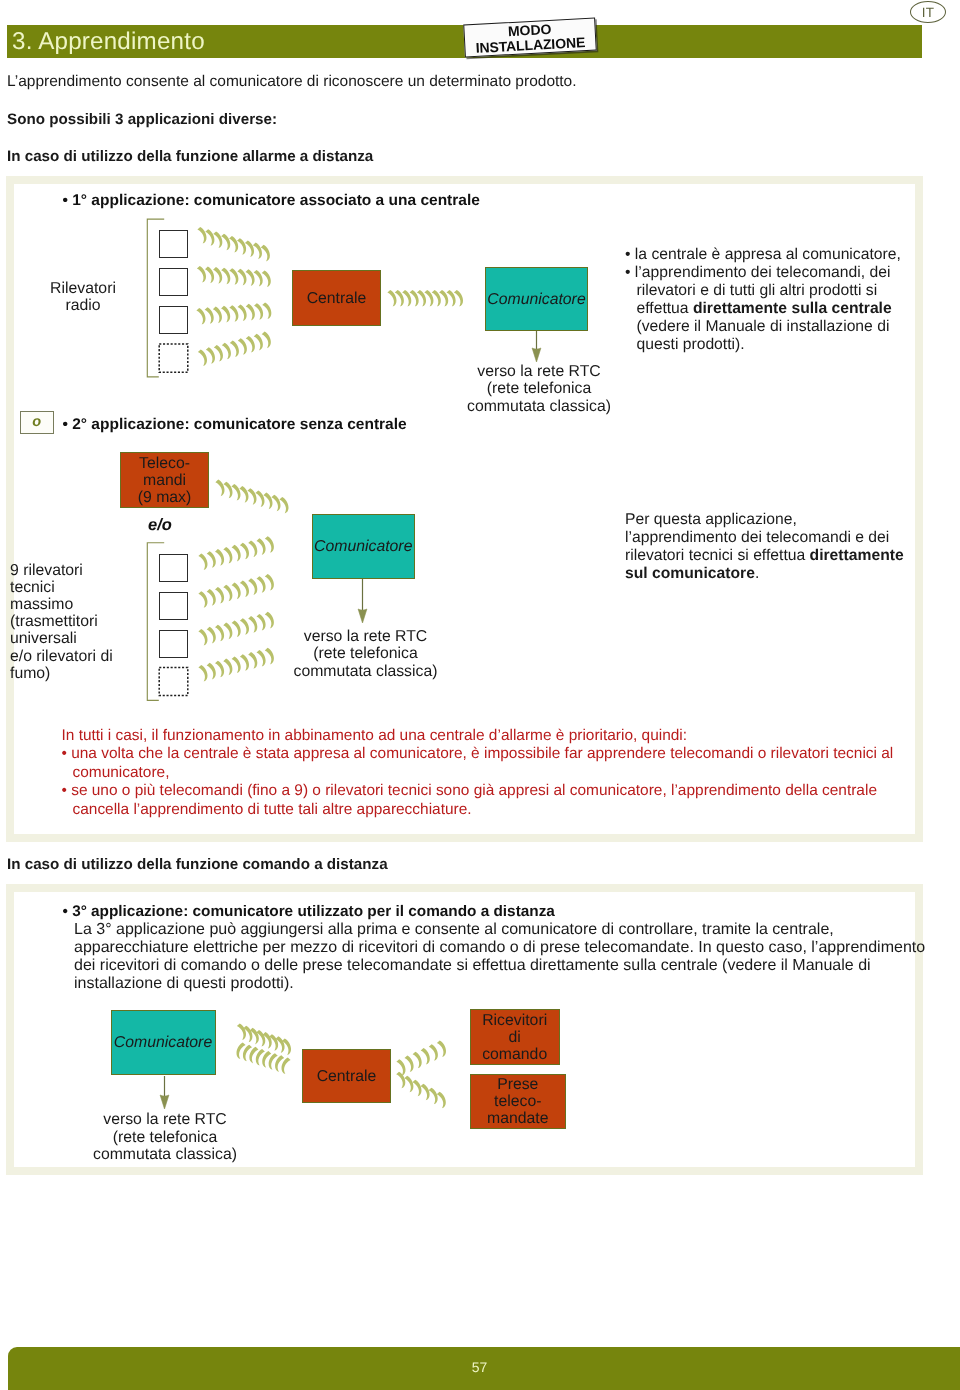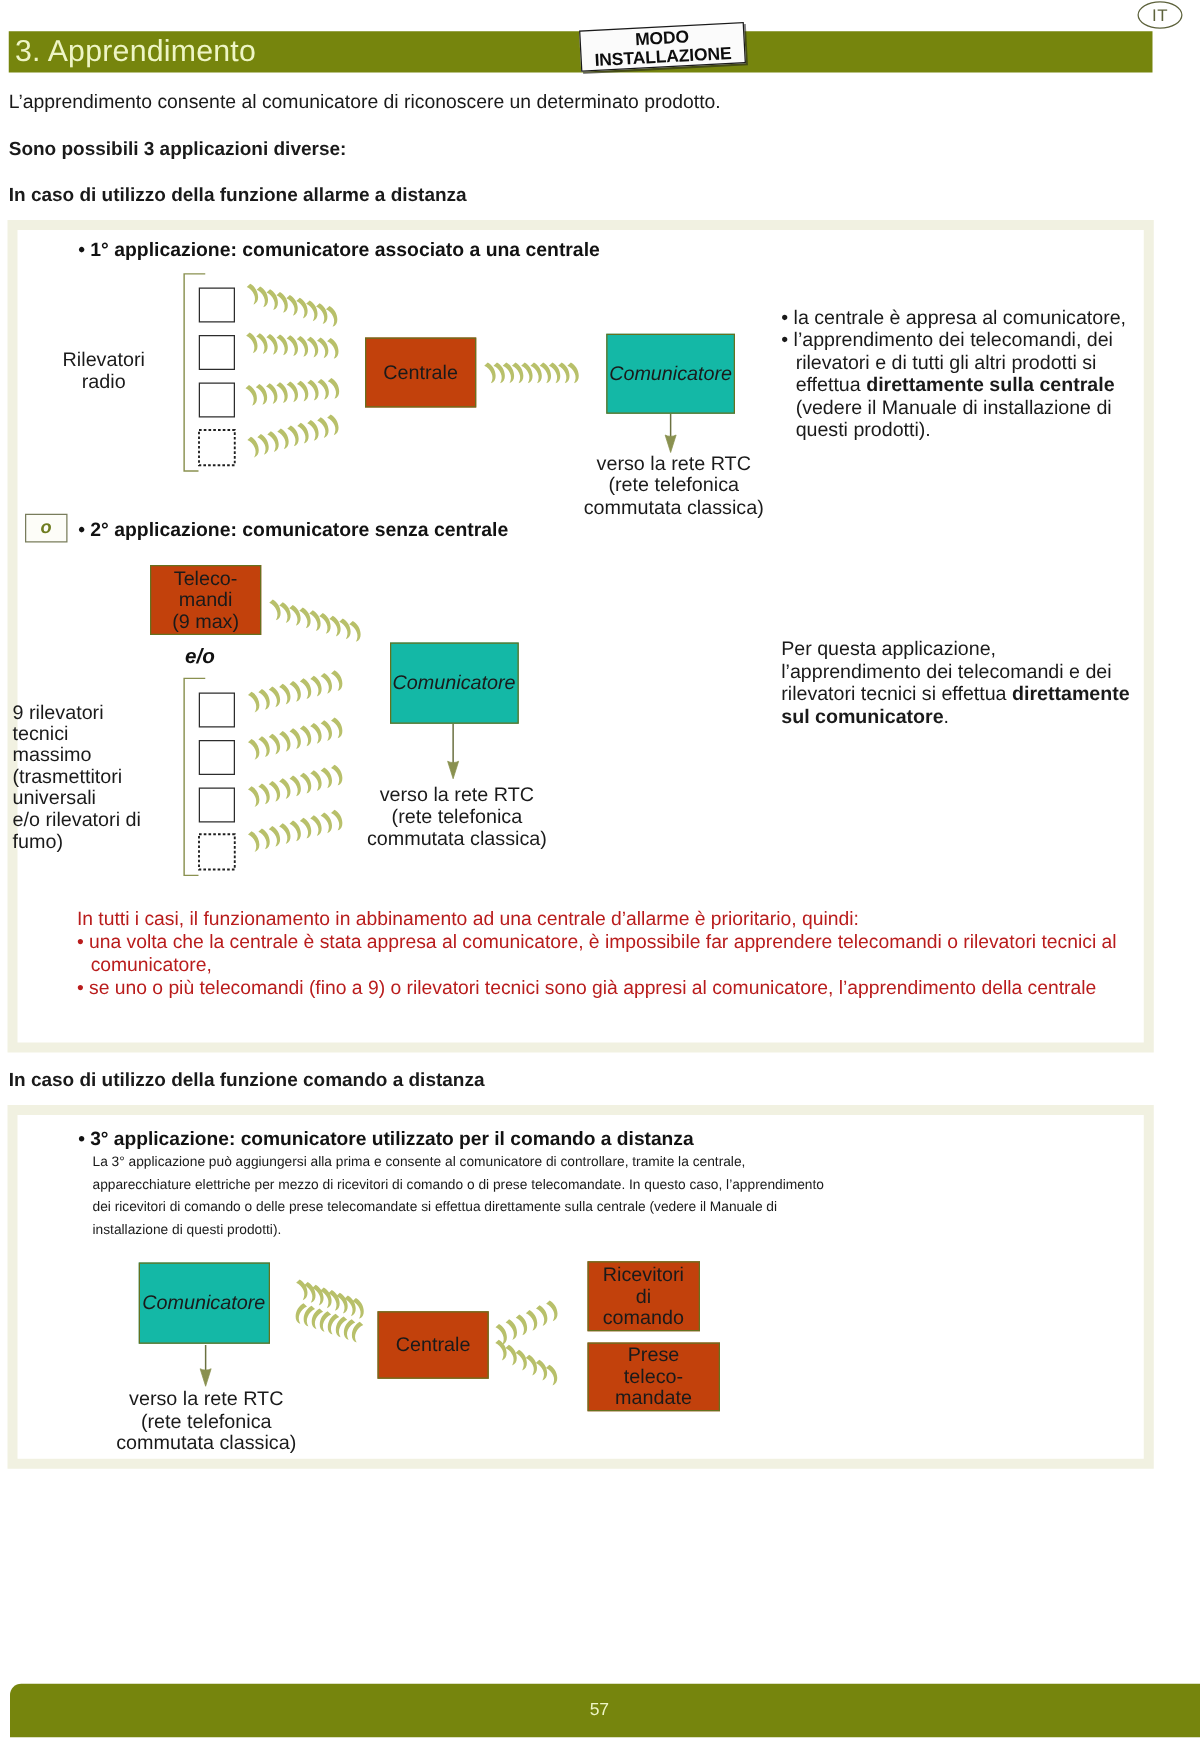--- a/index.html
+++ b/index.html
@@ -70,26 +70,26 @@
   #a2-rtc{left:283.5px;top:627.5px;width:164px;text-align:center;}
   #a2-note{left:625px;top:510.5px;width:300px;font-size:15.7px;line-height:18px;}
 
   
   #summary{left:61.5px;top:727px;width:890px;font-size:15.45px;line-height:18.45px;color:#b91c1c;}
   #summary .ind{padding-left:11px;}
   #sec2-head{left:7px;top:856px;font-size:15.2px;font-weight:bold;color:#1a1a1a;}
 
   
   #app3-head{left:62.5px;top:903px;font-size:15.35px;}
-  #app3-body{left:74px;top:920.5px;width:860px;font-size:11px;line-height:18px;color:#1a1a1a;}
+  #app3-body{left:74px;top:920.5px;width:860px;font-size:16px;line-height:18px;color:#1a1a1a;}
   #a3-comu{left:110.5px;top:1010.4px;width:105px;height:64.5px;}
   #a3-rtc{left:83px;top:1111px;width:164px;text-align:center;}
   #a3-centrale{left:302.1px;top:1049.4px;width:88.8px;height:54px;}
   #a3-ricev{left:469.8px;top:1009.4px;width:89.8px;height:55.8px;}
-  #a3-prese{left:469.8px;top:1074.4px;width:106px;height:54.6px;}
+  #a3-prese{left:469.8px;top:1074.4px;width:96px;height:54.6px;}
 
   
   #footer{left:8px;top:1347px;width:952px;height:43px;background:#76850d;
           border-top-left-radius:9px;}
   #pagenum{left:16px;top:1359px;width:927px;text-align:center;color:#eef5c5;font-size:14px;}
 </style>
 </head>
 <body>
 
 <div class="abs" id="header-bar"></div>
@@ -105,20 +105,21 @@
 <div class="abs body-txt bold" id="intro3">In caso di utilizzo della funzione allarme a distanza</div>
 
 <div class="abs panel" id="panel1"></div>
 <div class="abs panel" id="panel2"></div>
 
 <div class="abs" id="summary">
   <div>In tutti i casi, il funzionamento in abbinamento ad una centrale d’allarme è prioritario, quindi:</div>
   <div>• una volta che la centrale è stata appresa al comunicatore, è impossibile far apprendere telecomandi o rilevatori tecnici al</div>
   <div class="ind">comunicatore,</div>
   <div>• se uno o più telecomandi (fino a 9) o rilevatori tecnici sono già appresi al comunicatore, l’apprendimento della centrale</div>
+  <div class="ind">cancella l’apprendimento di tutte tali altre apparecchiature.</div>
 </div>
 <div class="abs" id="sec2-head">In caso di utilizzo della funzione comando a distanza</div>
 
 <div class="abs headline" id="app3-head">• 3° applicazione: comunicatore utilizzato per il comando a distanza</div>
 <div class="abs" id="app3-body">
   <div>La 3° applicazione può aggiungersi alla prima e consente al comunicatore di controllare, tramite la centrale,</div>
   <div>apparecchiature elettriche per mezzo di ricevitori di comando o di prese telecomandate. In questo caso, l’apprendimento</div>
   <div>dei ricevitori di comando o delle prese telecomandate si effettua direttamente sulla centrale (vedere il Manuale di</div>
   <div>installazione di questi prodotti).</div>
 </div>

